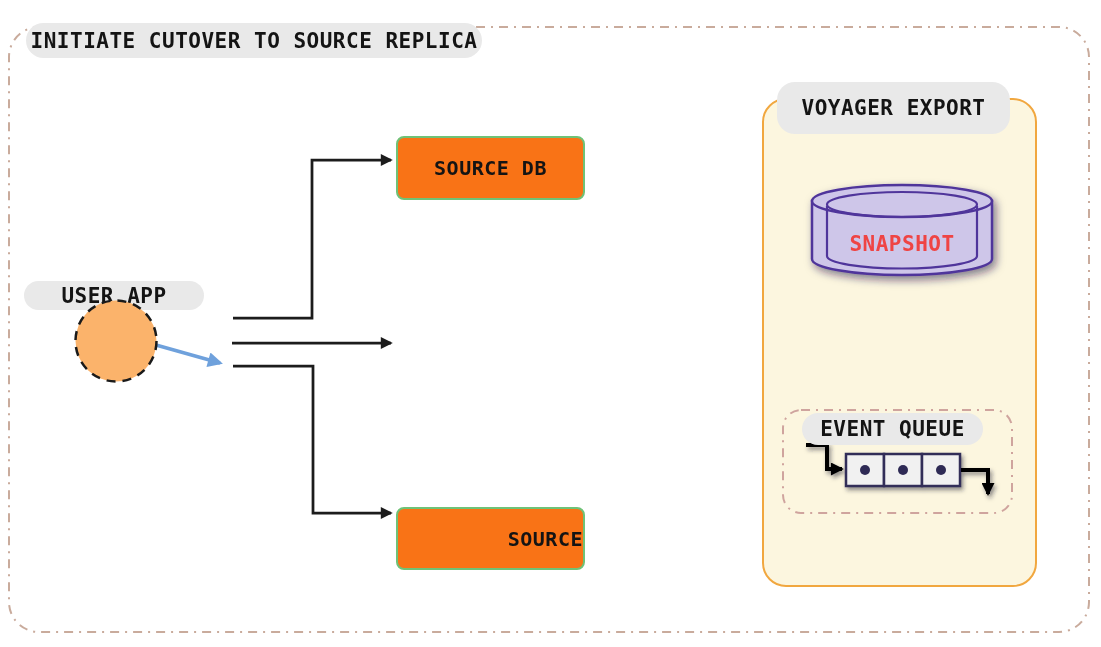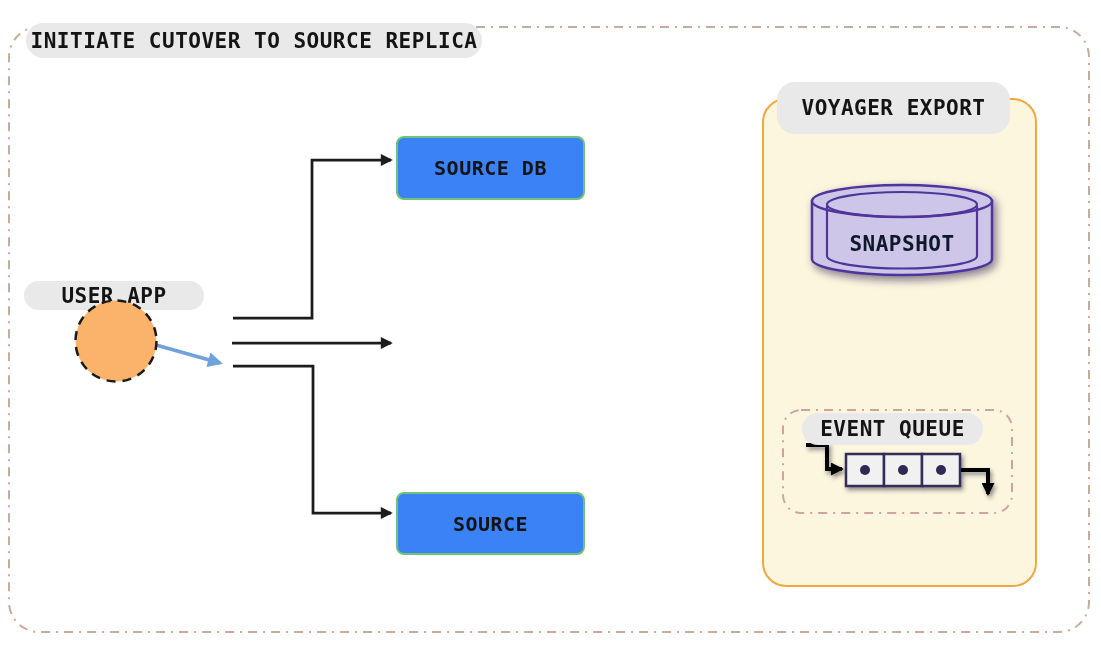--- a/index.html
+++ b/index.html
@@ -35,36 +35,36 @@
     margin-top:20px;
   }
   #title-pill{left:26px;top:3px;width:456px;height:35px;font-size:21px;}
   #user-app-pill{left:24px;top:261px;width:180px;height:29px;font-size:21px;}
   #voyager-pill{left:777px;top:62px;width:233px;height:52px;font-size:21px;line-height:25px;flex-direction:column;}
   #event-queue-pill{left:802px;top:393px;width:181px;height:32px;font-size:21px;}
   #user-app-node{left:73px;top:298px;width:86px;height:86px;z-index:4;}
   .db-box{
     z-index:4;
     left:396px;width:189px;
-    background:#3b82f6;
+    background:#f97316;
     border:2px solid #6FC276;
     border-radius:8px;
     box-sizing:border-box;
     display:flex;flex-direction:column;align-items:center;justify-content:center;
     font-size:20px;line-height:26px;letter-spacing:0.5px;
     text-align:center;white-space:nowrap;
   }
   #box-source-db{top:136px;height:64px;}
   #box-target-db{top:310px;height:65px;}
-  #box-source-replica-db{top:492px;height:63px;}
+  #box-source-replica-db{top:507px;height:63px;align-items:flex-end;}
   #snapshot-label{
     z-index:4;
     left:812px;top:232px;width:180px;
     text-align:center;font-size:21px;letter-spacing:0.5px;
-    color:#0f172a;
+    color:#ef4444;
   }
 </style>
 </head>
 <body>
 
 <div id="canvas">
 
   <svg id="bg-svg" class="layer" width="1101" height="647" viewBox="0 0 1101 647">
     <defs>
       <marker id="ah-black" viewBox="0 0 10 10" refX="8.5" refY="5" markerWidth="14" markerHeight="12" markerUnits="userSpaceOnUse" orient="auto">

